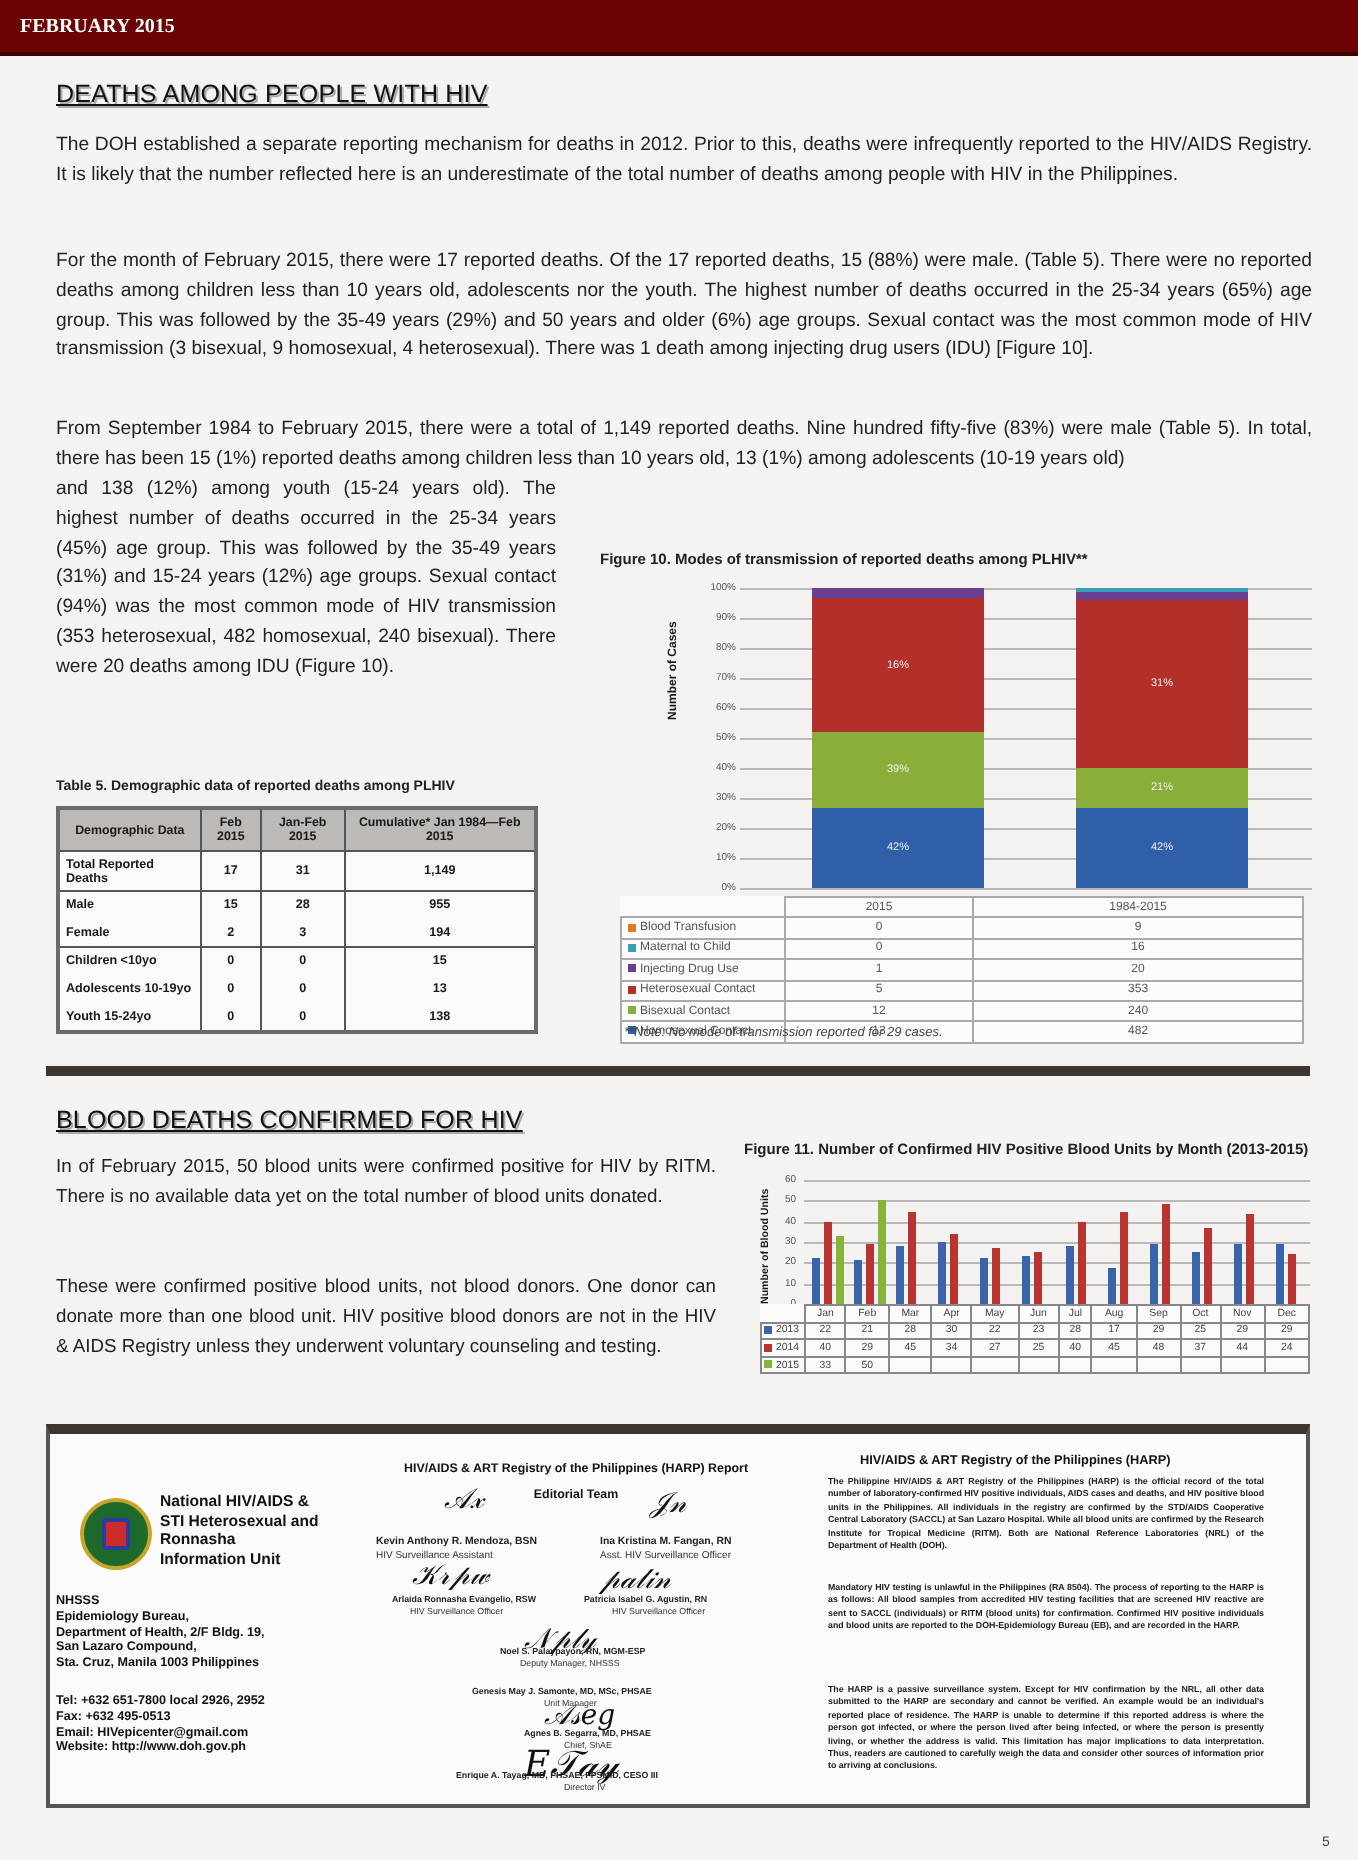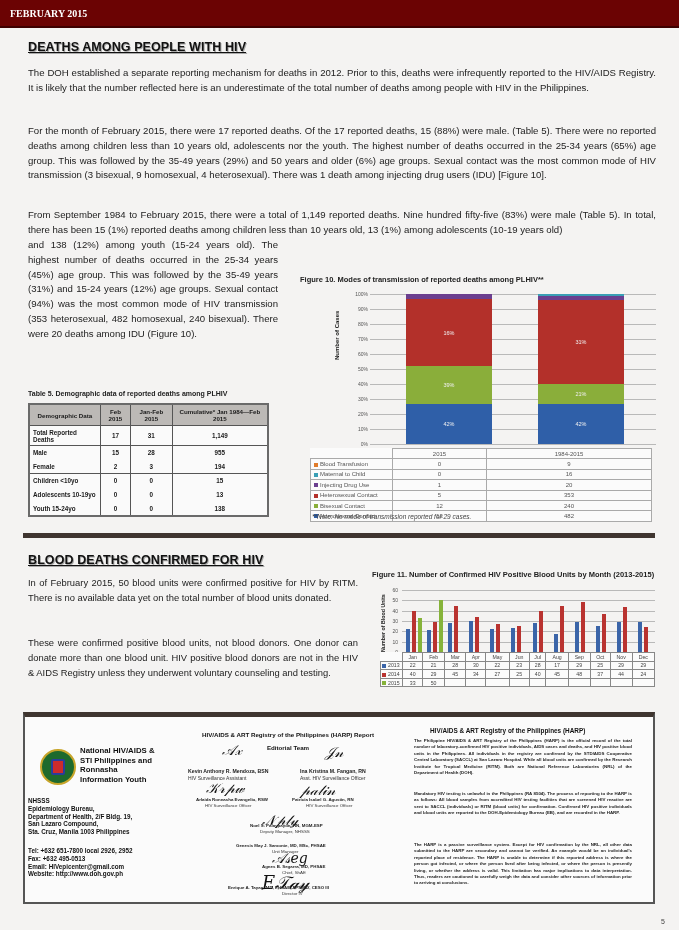--- a/index.html
+++ b/index.html
@@ -1,20 +1,20 @@
 <!DOCTYPE html>
 <html><head>
 <meta charset="utf-8">
 <style>
   * { box-sizing: border-box; margin: 0; padding: 0; }
   body { width: 679px; height: 930px; background: #f4f3f2; font-family: "Liberation Sans", sans-serif; color: #1a1a1a; position: relative; overflow: hidden; }
   .header { position: absolute; left: 0; top: 0; width: 679px; height: 28px; background: #6b0303; color: #fff; font-family: "Liberation Serif", serif; font-weight: bold; display: flex; align-items: center; justify-content: space-between; padding: 0 10px; border-bottom: 2px solid #3e0000; }
   .header .title { font-size: 17px; letter-spacing: -0.3px; }
   .header .date { font-size: 10px; }
-  .section-title { position: absolute; font-weight: bold; font-size: 12.5px; text-decoration: underline; color: #111; letter-spacing: 0.1px; text-shadow: 1px 1px 0 #aaa; }
+  .section-title { position: absolute; font-weight: normal; font-size: 12.5px; text-decoration: underline; color: #111; letter-spacing: 0.1px; text-shadow: 1px 1px 0 #aaa; }
   .para { position: absolute; font-size: 9.6px; line-height: 14.8px; text-align: justify; color: #222; }
   .fig-title { position: absolute; font-size: 7.5px; font-weight: bold; color: #222; }
   
   .t5 { position: absolute; left: 28px; top: 403px; width: 241px; border: 2px solid #6a6a6a; border-collapse: collapse; font-size: 6.3px; font-weight: bold; background: #fafafa; }
   .t5 th { background: #bcb9b6; padding: 3px 2px; border: 1px solid #555; text-align: center; font-size: 6.2px; }
   .t5 td { padding: 2.5px 3px; border-left: 1px solid #555; border-right: 1px solid #555; text-align: center; height: 14px; }
   .t5 td:first-child { text-align: left; }
   .t5 tr.grp-start td { border-top: 1px solid #555; }
   .y-axis-label { position: absolute; font-size: 6px; font-weight: bold; transform: rotate(-90deg); transform-origin: left top; white-space: nowrap; }
   .gridline { position: absolute; height: 1px; background: #b9b9b9; }
@@ -301,23 +301,23 @@
       </tr>
 </tbody>
   </table>
 
 <div class="footer-box"></div>
 <div class="seal">
     <div class="seal-inner"></div>
   </div>
 <div class="unit-name">
   <div>National HIV/AIDS &amp;</div>
-    <div>STI Philippines and</div>
+    <div>STI Heterosexual and</div>
     <div>Ronnasha</div>
-    <div>Information Youth</div>
+    <div>Information Unit</div>
 </div>
 <div class="addr" style="top:797px;">
   <div>NHSSS</div>
     <div>Epidemiology Bureau,</div>
     <div>Department of Health, 2/F Bldg. 19,</div>
     <div>San Lazaro Compound,</div>
     <div>Sta. Cruz,  Manila 1003 Philippines</div>
 </div>
 <div class="addr" style="top:847px;">
   <div>Tel: +632 651-7800 local 2926, 2952</div>

